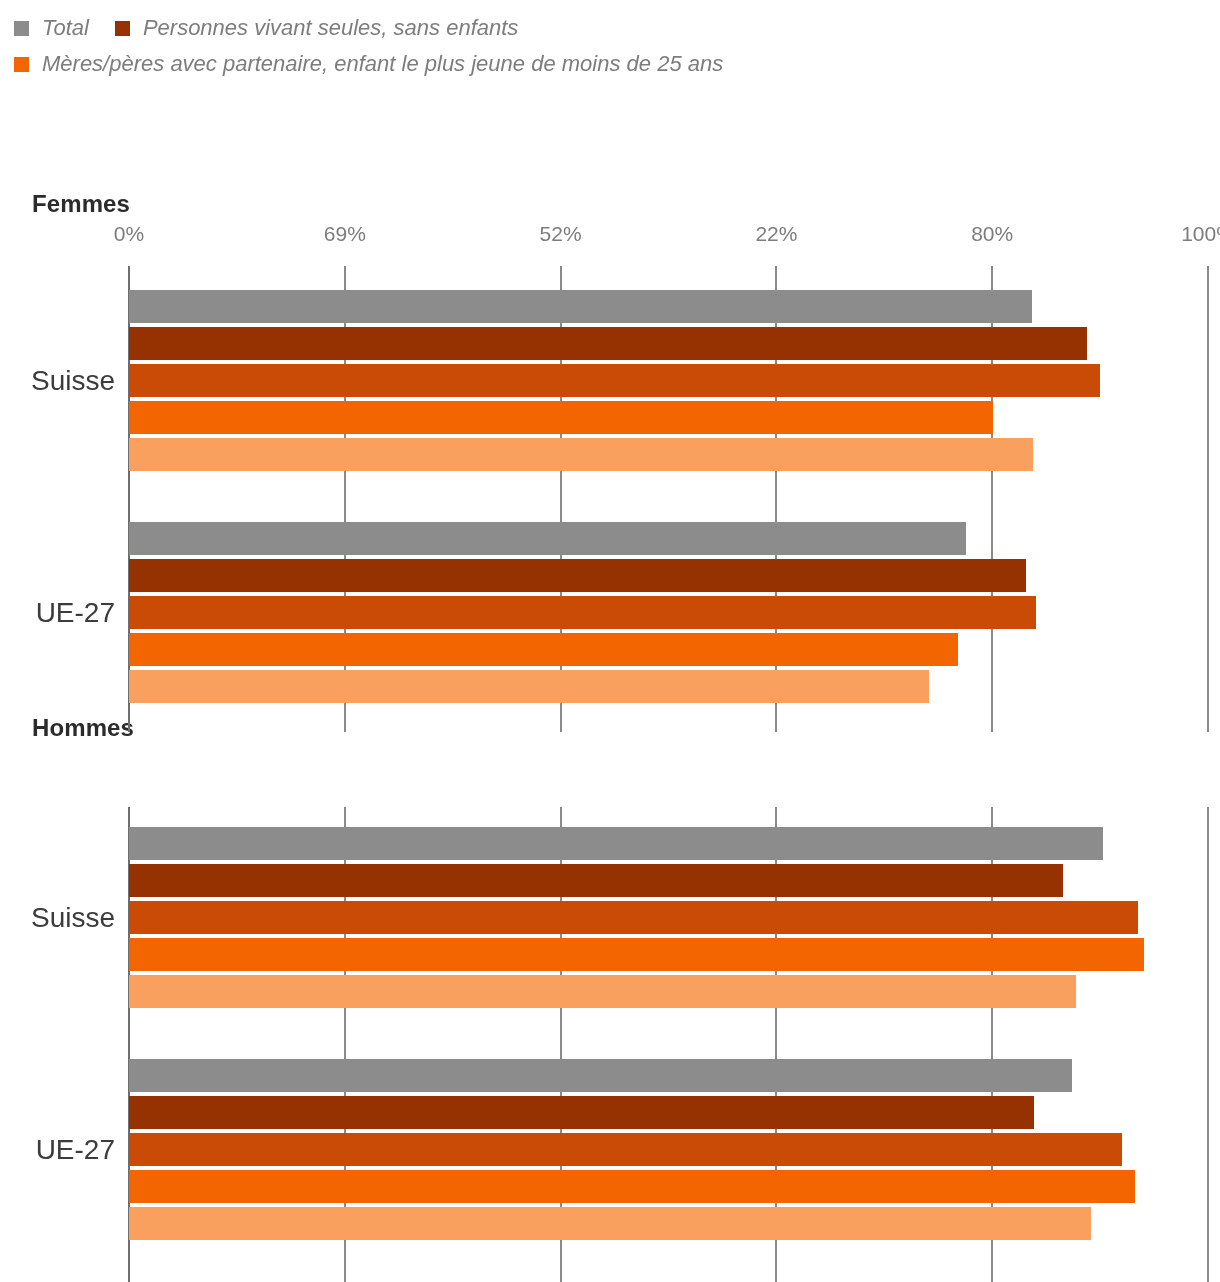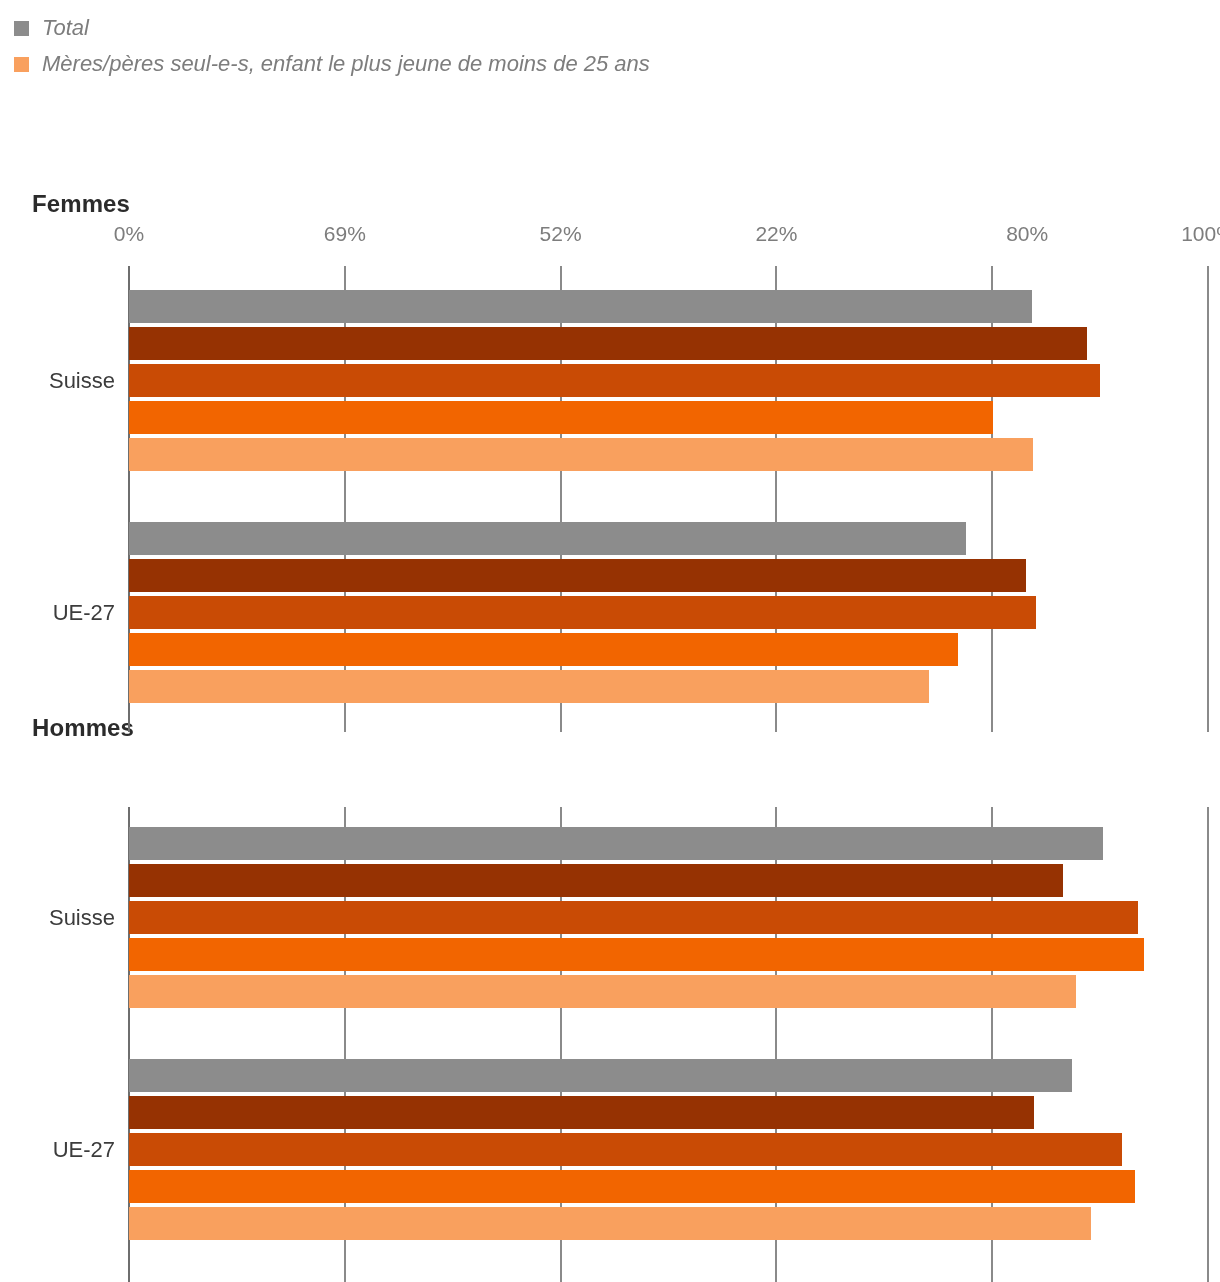--- a/index.html
+++ b/index.html
@@ -90,57 +90,61 @@
     background: #6e6e6e;
   }
 
   .bar {
     position: absolute;
     height: 33px;
   }
 
   .cat-label {
     position: absolute;
-    font-size: 22px;
+    font-size: 28px;
     color: #3c3c3c;
     text-align: right;
     width: 110px;
     left: 5px;
     transform: translateY(-50%);
     white-space: nowrap;
   }
 </style>
 </head>
 <body>
 
 <div class="legend">
   <div class="legend-row">
     <div class="legend-item">
       <span class="swatch" style="background: rgb(140, 140, 140);"></span>
       <span class="legend-label">Total</span>
     </div>
+    <div class="legend-item">
+      <span class="swatch" style="background: rgb(150, 50, 2);"></span>
+      <span class="legend-label">Personnes vivant seules, sans enfants</span>
+    </div>
   </div>
   <div class="legend-row">
     <div class="legend-item">
-      <span class="swatch" style="background: rgb(249, 160, 94);"></span>
-      <span class="legend-label">Mères/pères seul-e-s, enfant le plus jeune de moins de 25 ans</span>
+      <span class="swatch" style="background: rgb(242, 101, 0);"></span>
+      <span class="legend-label">Mères/pères avec partenaire, enfant le plus jeune de moins de 25 ans</span>
     </div>
   </div>
 </div>
 
 <div class="section-title" id="title-femmes">Femmes</div>
 <div class="section-title" id="title-hommes">Hommes</div>
 
 <div class="panel" id="panel-femmes">
   <div class="plot" id="plot-femmes">
       <div class="tick-label" style="left: 129px; top: 0px;">0%</div>
       <div class="tick-label" style="left: 344.8px; top: 0px;">69%</div>
       <div class="tick-label" style="left: 560.6px; top: 0px;">52%</div>
       <div class="tick-label" style="left: 776.4px; top: 0px;">22%</div>
-      <div class="tick-label" style="left: 992.2px; top: 0px; margin-left: 35px;">80%</div>
+      <div class="tick-label" style="left: 992.2px; top: 0px;">80%</div>
       <div class="tick-label" style="left: 1208px; top: 0px;">100%</div>
       <div class="gridline axis" style="left: 128px; top: 44px; height: 466px;"></div>
       <div class="gridline" style="left: 343.8px; top: 44px; height: 466px;"></div>
       <div class="gridline" style="left: 559.6px; top: 44px; height: 466px;"></div>
       <div class="gridline" style="left: 775.4px; top: 44px; height: 466px;"></div>
       <div class="gridline" style="left: 991.2px; top: 44px; height: 466px;"></div>
       <div class="gridline" style="left: 1207px; top: 44px; height: 466px;"></div>
       <div class="cat-label" style="top: 158.5px;">Suisse</div>
       <div class="bar" title="Total: 83.7%" style="left: 129px; width: 903.123px; top: 68px; background: rgb(140, 140, 140);"></div>
       <div class="bar" title="Personnes vivant seules, sans enfants: 88.8%" style="left: 129px; width: 958.152px; top: 105px; background: rgb(150, 50, 2);"></div>

